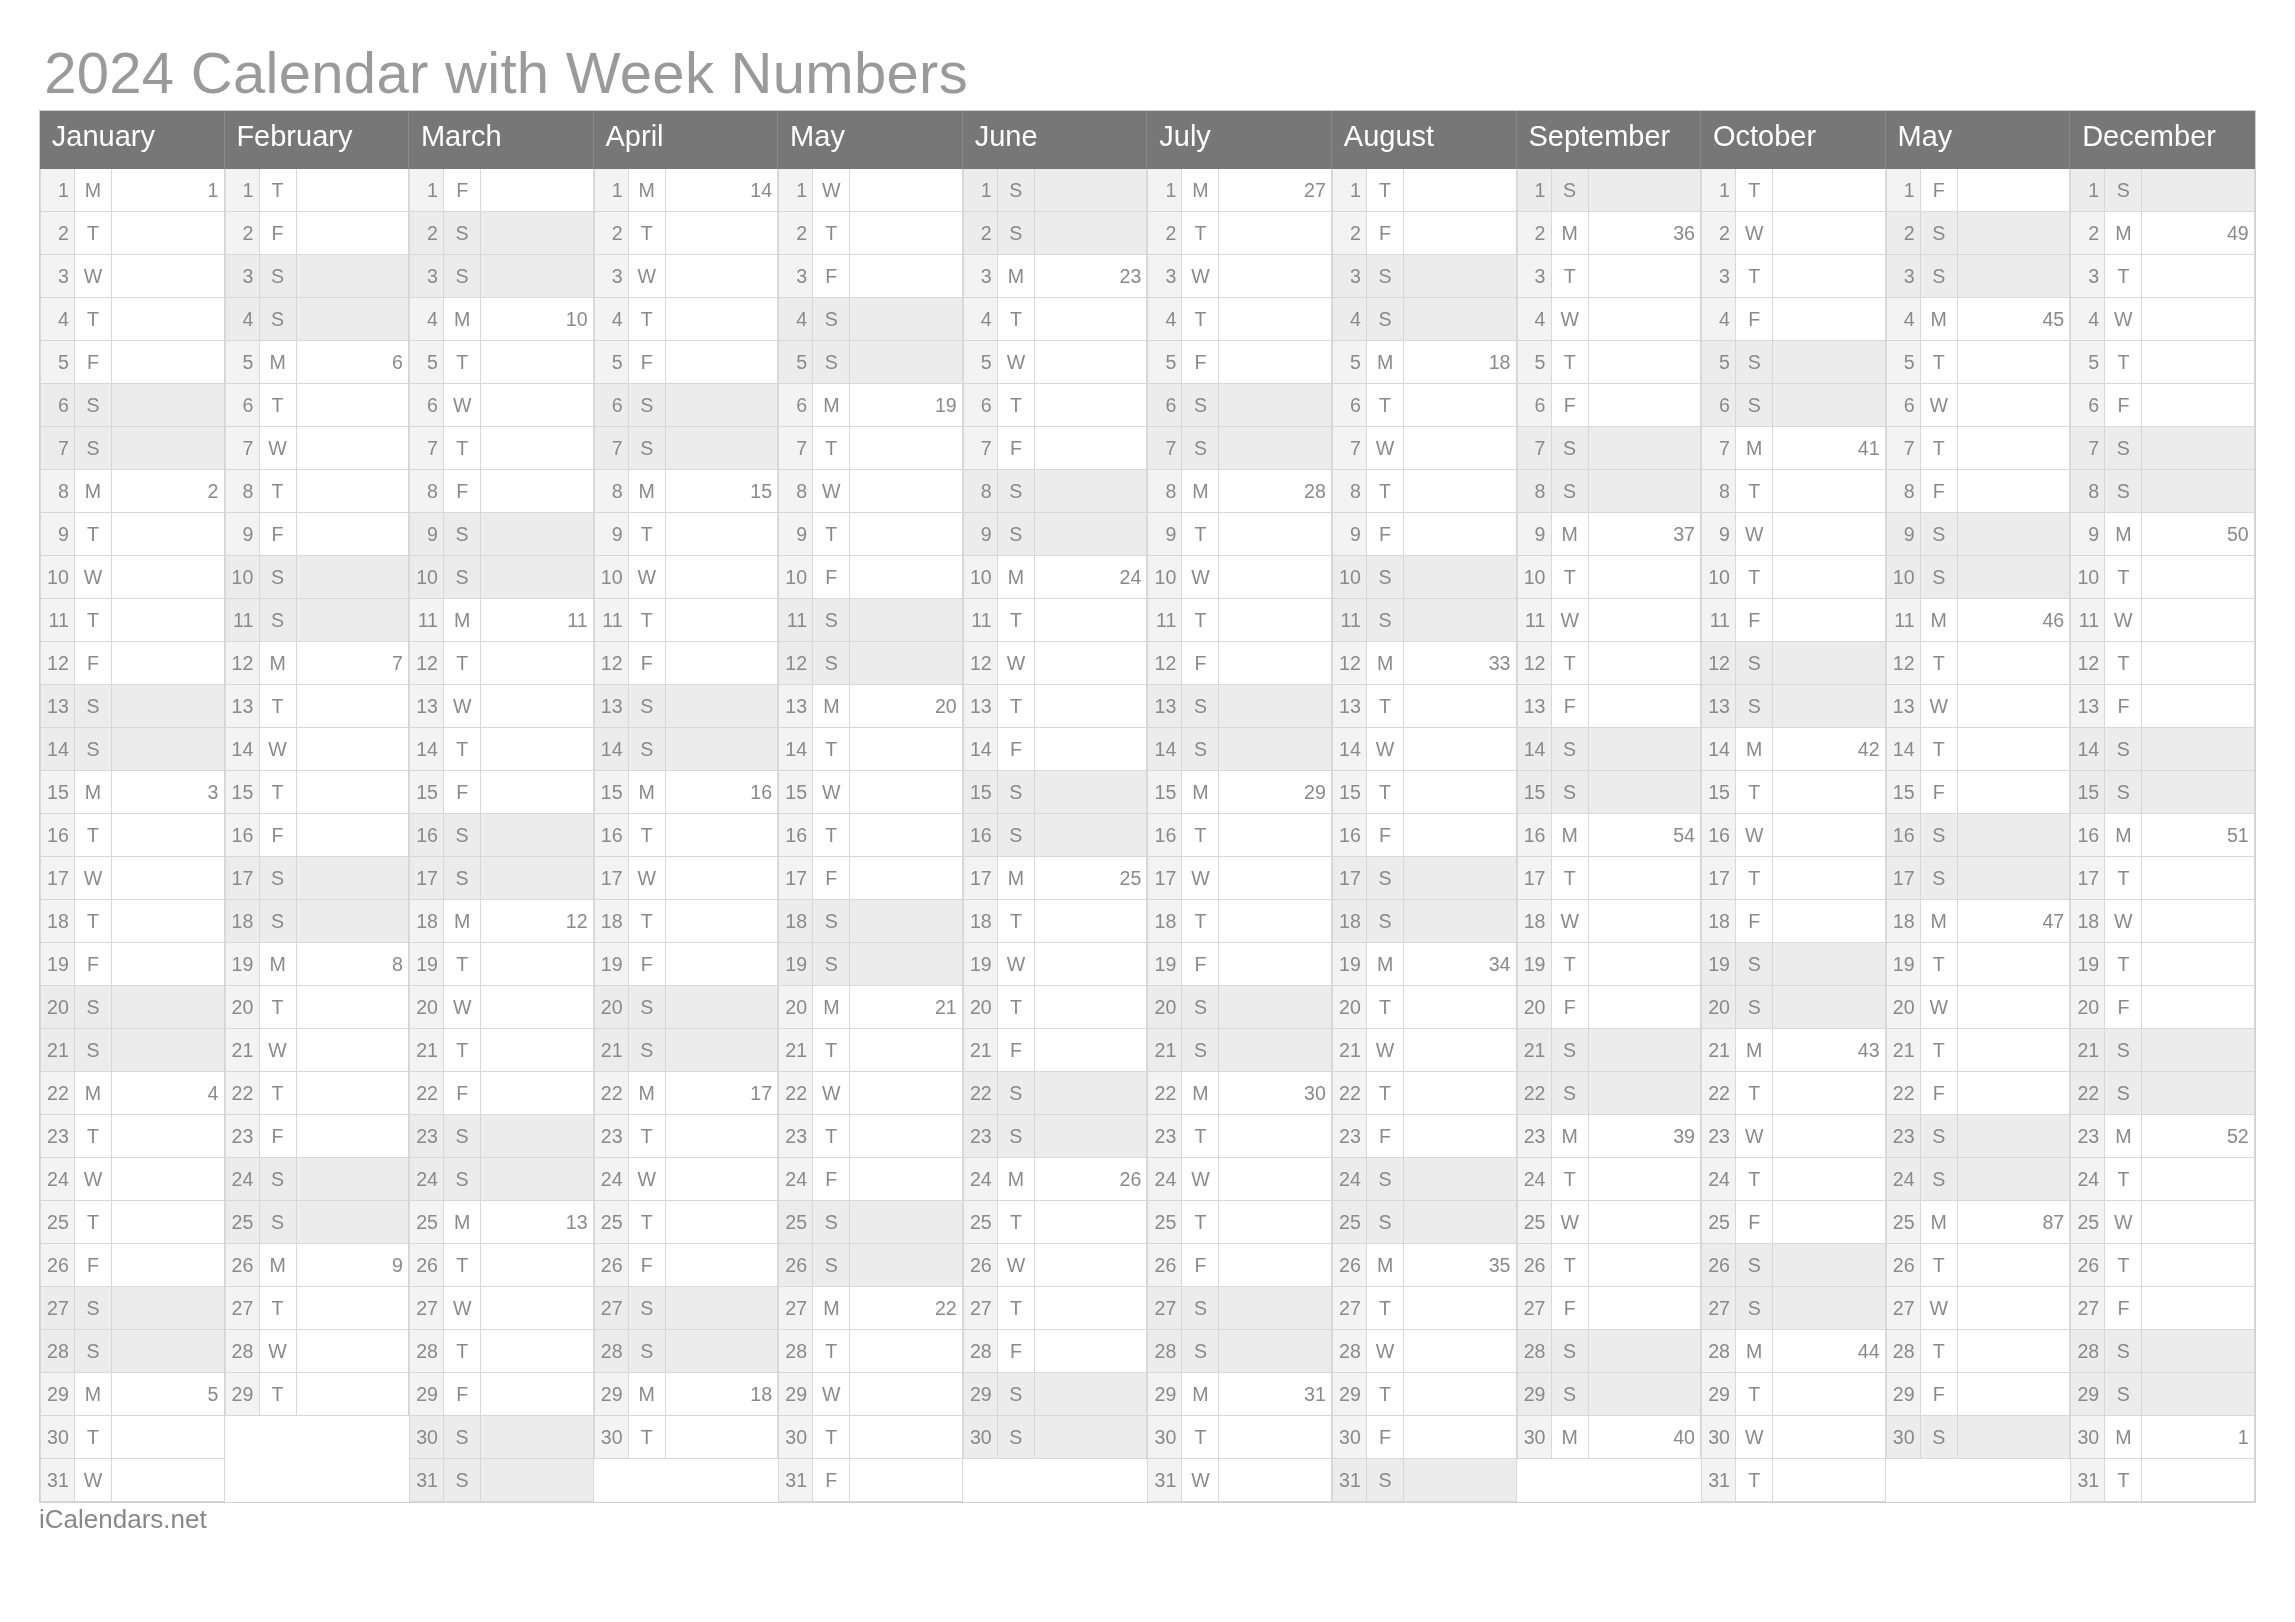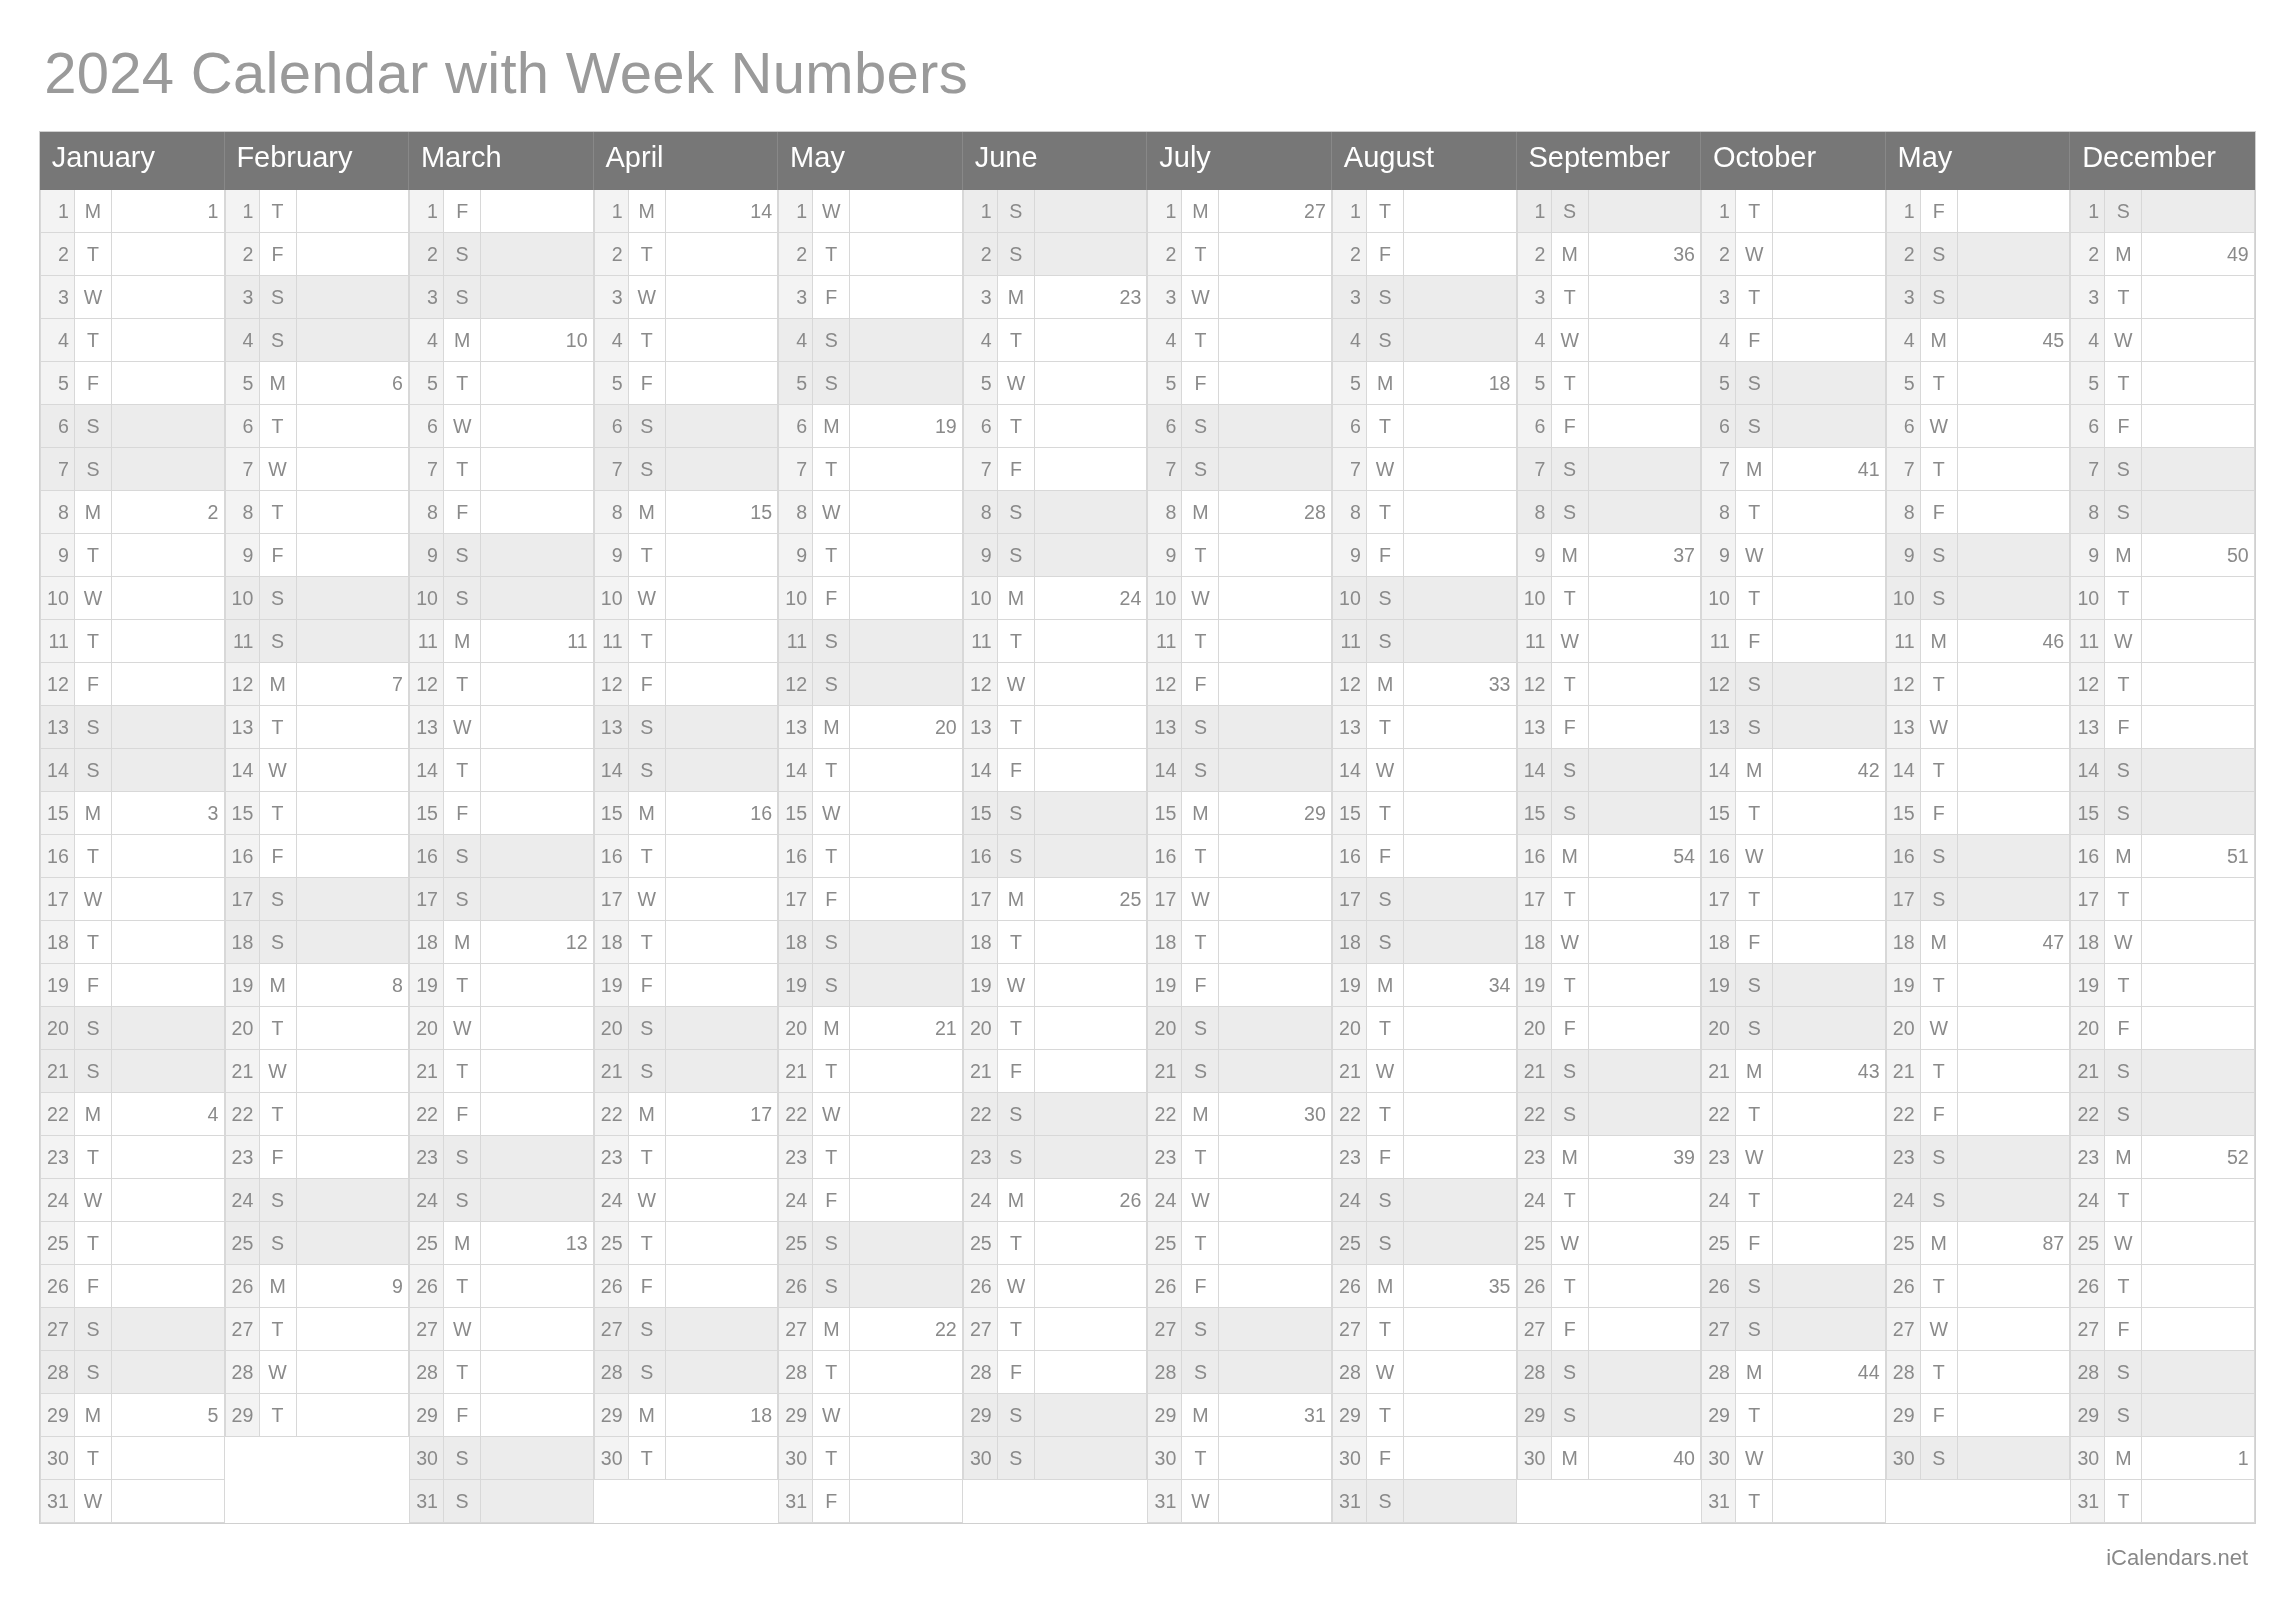--- a/index.html
+++ b/index.html
@@ -9,21 +9,21 @@
     width: 2295px;
     height: 1622px;
     padding: 39px 39px 26px 39px;
     color: #333;
   }
   .title {
     font-size: 58px;
     font-weight: 400;
     color: #9a9a9a;
     letter-spacing: 0.3px;
-    margin-bottom: 25px;
+    margin-bottom: 4px;
     margin-left: 5.2px;
   }
   .calendar {
     display: flex;
     gap: 0;
     border: 0.7px solid #d0d0d0;
   }
   .month {
     flex: 1;
     min-width: 0;
@@ -86,24 +86,23 @@
   .day-row.weekend .dow,
   .day-row.weekend .rest { background: #ececec; }
   .day-row.weekend .daynum { background: #ececec; }
   .empty-row .daynum,
   .empty-row .dow,
   .empty-row .rest {
     border: none;
     background: transparent;
   }
   .footer {
-    text-align: right;
-    font-size: 22px;
+    font-size: 26px;
     color: #888;
-    margin-top: 21px;
+    margin-top: 1px;
     padding-right: 7.9px;
   }
 </style>
 </head>
 <body>
 
 <h1 class="title">2024 Calendar with Week Numbers</h1>
 <div class="calendar" id="calendar">
     <div class="month">
       <div class="month-header">January</div>

